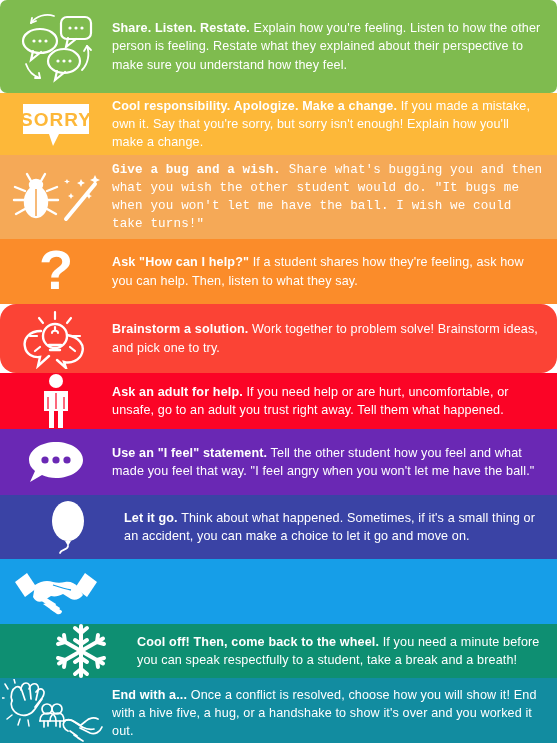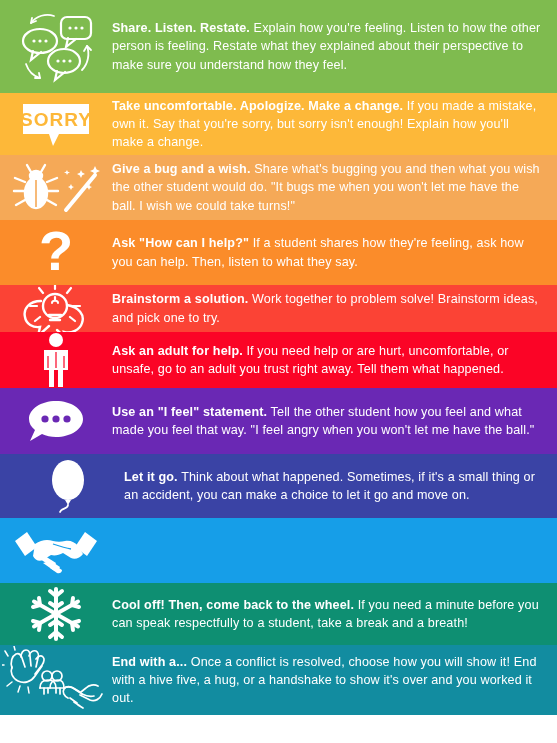--- a/index.html
+++ b/index.html
@@ -41,30 +41,30 @@
     line-height: 1.44;
     letter-spacing: 0.01em;
   }
   .text-cell .lead {
     font-weight: bold;
   }
   .text-cell .body {
     font-weight: normal;
   }
   
-  .r0 { height: 93px; }
+  .r0 { height: 93px; border-radius: 7px; }
   .r1 { height: 62px; }
-  .r2 { height: 65px; }
+  .r2 { height: 84px; font-family: Liberation Mono, monospace; }
   .r3 { height: 65px; }
-  .r4 { height: 47px; }
+  .r4 { height: 69px; border-radius: 16px; }
   .r5 { height: 56px; }
   .r6 { height: 66px; }
   .r7 { height: 64px; padding-left: 12px; }
   .r8 { height: 65px; }
-  .r9 { height: 62px; }
+  .r9 { height: 54px; padding-left: 25px; }
   .r10 { height: 70px; }
 </style>
 </head>
 <body>
 
 <div class="board">
 
   <div class="strategy-row r0" style="background:#7FBB4F">
     <div class="icon-cell">
       <svg width="80" height="74" viewBox="0 0 80 74" fill="none" stroke="#ffffff" stroke-width="2.2" stroke-linecap="round">
@@ -98,21 +98,21 @@
   </div>
 
   <div class="strategy-row r1" style="background:#FDB839">
     <div class="icon-cell">
       <svg width="78" height="48" viewBox="0 0 78 48">
         <path d="M6 4 H72 V34 H42 L36 46 L32 34 H6 Z" fill="#ffffff"></path>
         <text x="39" y="26" text-anchor="middle" font-family="Liberation Sans, sans-serif" font-size="19" font-weight="bold" fill="#FDB839" letter-spacing="1">SORRY</text>
       </svg>
     </div>
     <div class="text-cell">
-      <span class="lead">Take uncomfortable. Apologize. Make a change.</span>
+      <span class="lead">Cool responsibility. Apologize. Make a change.</span>
       <span class="body">If you made a mistake, own it. Say that you're sorry, but sorry isn't enough! Explain how you'll make a change.</span>
     </div>
   </div>
 
   <div class="strategy-row r2" style="background:#F5A957">
     <div class="icon-cell">
       <svg width="90" height="52" viewBox="0 0 90 52">
         <g fill="#ffffff" stroke="#ffffff" stroke-width="2.4" stroke-linecap="round">
           <path d="M20 10 L16 3 M30 10 L34 3" fill="none"></path>
           <ellipse cx="25" cy="14" rx="6" ry="5"></ellipse>

